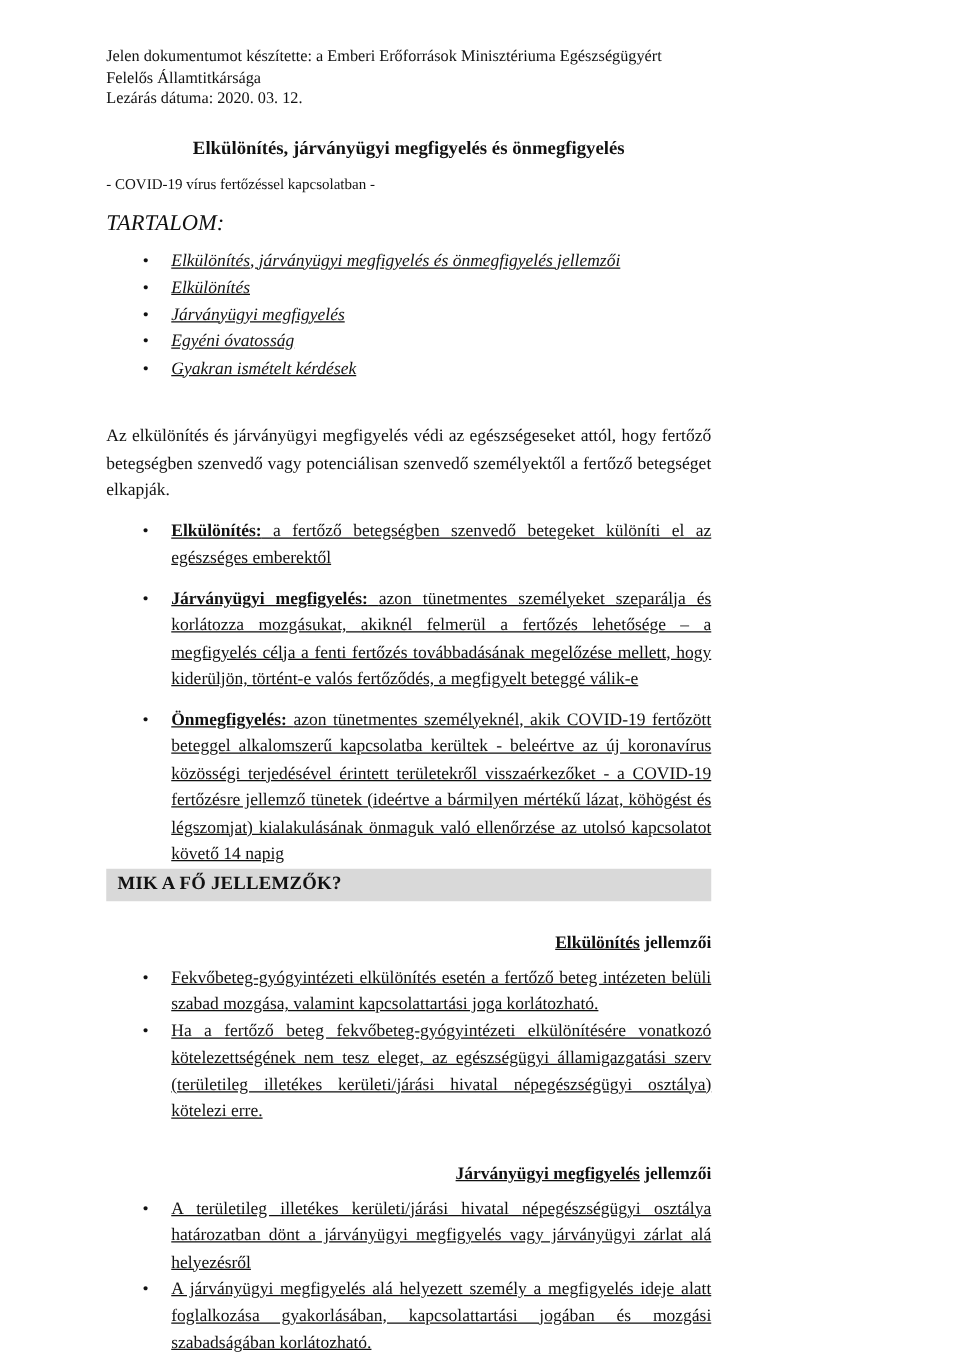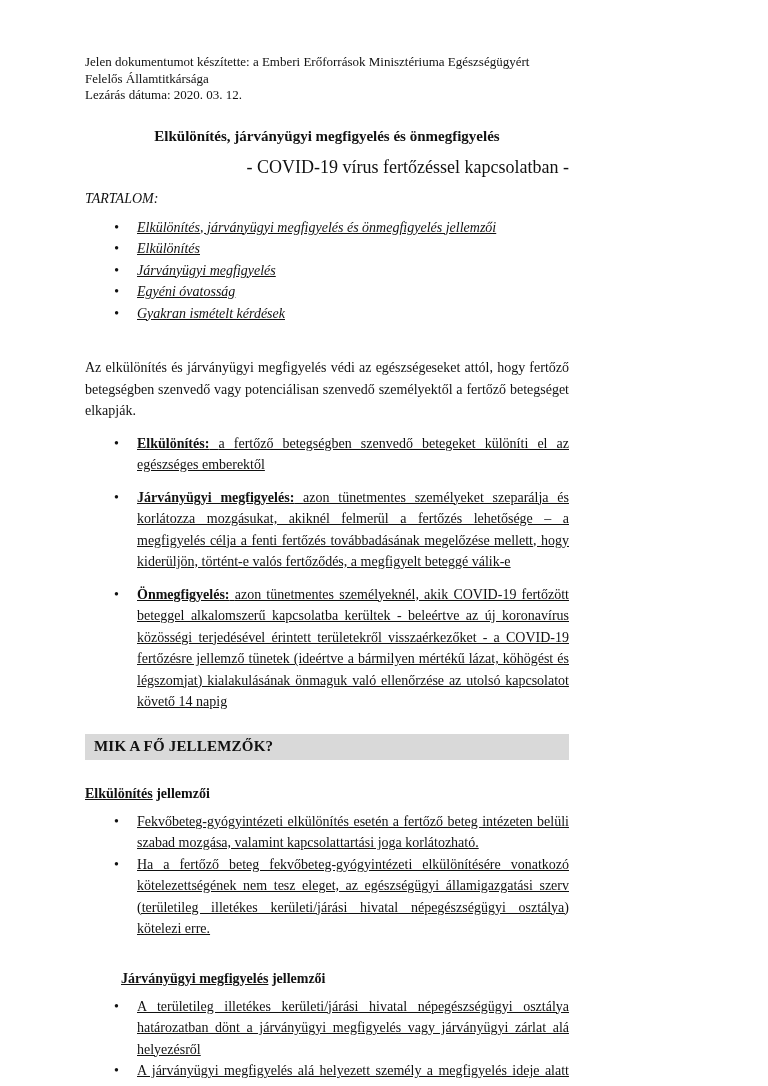--- a/index.html
+++ b/index.html
@@ -3,50 +3,50 @@
 <meta charset="utf-8">
 <style>
   * { box-sizing: border-box; }
   html, body { margin: 0; padding: 0; background: #ffffff; }
   body {
     width: 768px; height: 1086px; overflow: hidden;
     font-family: "Liberation Serif", "DejaVu Serif", serif;
     color: #111111;
     -webkit-font-smoothing: antialiased;
   }
-  .page { width: 660px; height: 1086px; padding: 54px 91px 0 85px; }
+  .page { width: 660px; height: 1086px; padding: 37px 91px 0 85px; }
 
   .doc-header p { margin: 0; font-size: 13px; line-height: 16.5px; text-align: left; }
 
   .doc-title { margin: 24px 0 0 0; font-size: 15px; font-weight: bold; text-align: center; }
-  .doc-subtitle { margin: 12px 0 0 0; font-size: 18px; text-align: right; }
+  .doc-subtitle { margin: 12px 0 0 0; font-size: 12px; text-align: left; }
 
-  .toc-heading { margin: 13px 0 0 0; font-size: 14px; font-style: italic; font-weight: normal; }
+  .toc-heading { margin: 13px 0 0 0; font-size: 18px; font-style: italic; font-weight: normal; }
 
   ul { list-style: none; margin: 0; padding: 0; }
   li { position: relative; padding-left: 52px; text-decoration: underline; }
   li .marker { position: absolute; left: 29px; top: 0; }
   li .marker::before { content: "•"; font-size: 14px; }
 
   .toc-list { margin-top: 10px; }
   .toc-list li { font-size: 14px; font-style: italic; line-height: 21.5px; }
 
   .intro { margin: 33px 0 0 0; font-size: 14px; line-height: 21.5px; text-align: justify; }
 
   .def-list { margin-top: 3px; }
   .def-list li { font-size: 14px; line-height: 21.5px; text-align: justify; margin-top: 11px; }
   .def-list .lead { font-weight: bold; }
 
   .section-bar {
-    margin-top: 21px; height: 26px; background: #d9d9d9;
+    height: 26px; background: #d9d9d9;
     display: flex; align-items: center; padding-left: 9px;
   }
   .section-bar h2 { margin: 0; font-size: 15px; font-weight: bold; letter-spacing: 0.2px; }
 
-  .subheading { margin: 26px 0 0 0; font-size: 14px; font-weight: bold; }
+  .subheading { margin: 26px 0 0 0; font-size: 14px; font-weight: bold; text-align: right; }
   .subheading .u { text-decoration: underline; }
 
   .sub-list { margin-top: 9px; }
   .sub-list li { font-size: 14px; line-height: 21.5px; text-align: justify; }
 
   .sub2 { margin-top: 31px; margin-left: 36px; }
 </style>
 </head>
 <body>
 

